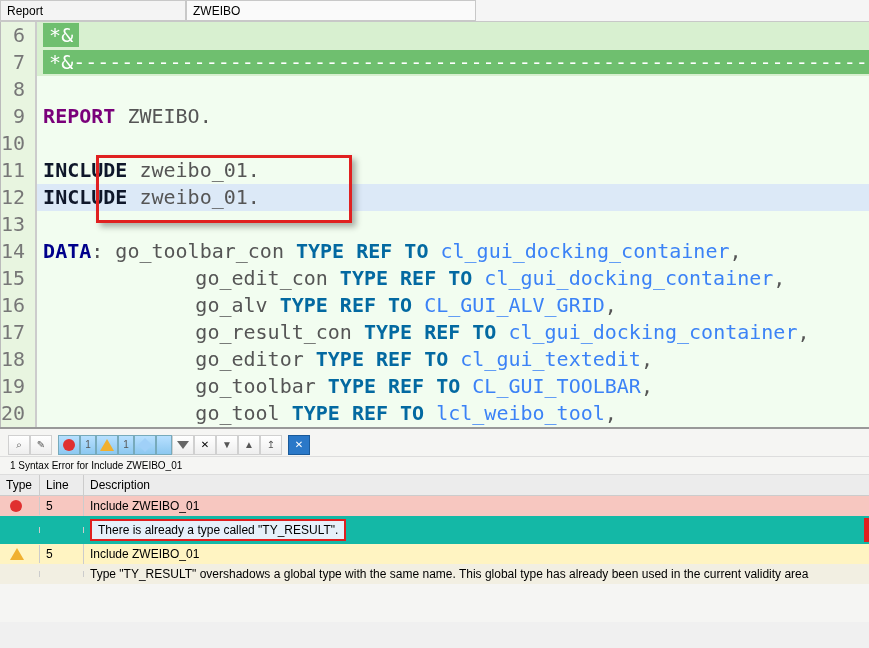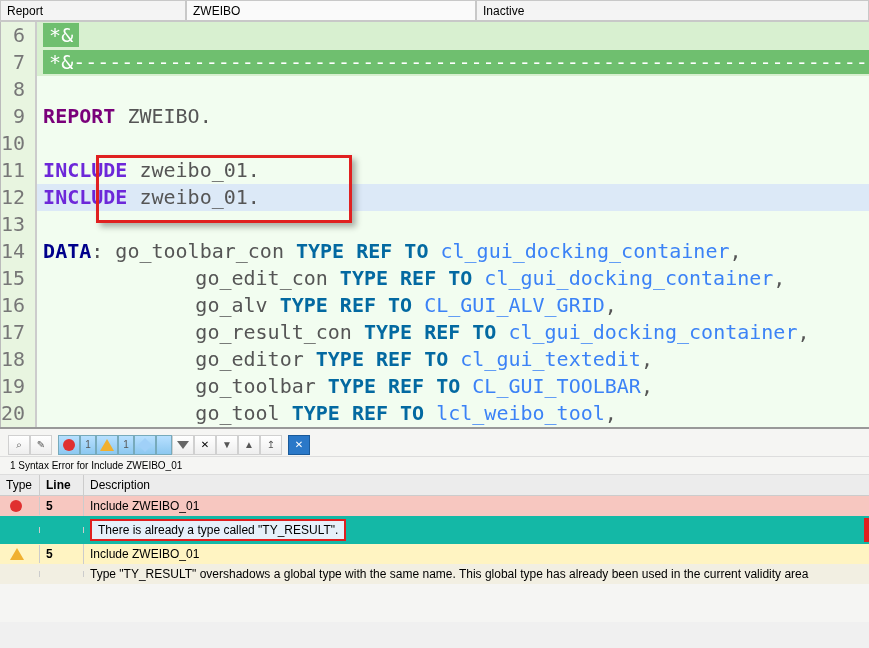--- a/index.html
+++ b/index.html
@@ -73,21 +73,21 @@
     height: 27px;
     line-height: 27px;
     white-space: pre;
     padding-left: 6px;
     position: relative;
   }
   .code .row.bg-light { background: #f2fdf0; }
   .code .row.bg-sel { background: #dce9f7; }
   .comment-block { background: #6fbf6f; color: #fff; display:inline-block; padding:0 6px; height:24px; line-height:24px; }
   .kw-report { color: #7a007a; font-weight: bold; }
-  .kw-include { color: #6d28d9; font-weight: bold; }
+  .kw-include { color: #0f172a; font-weight: bold; }
   .kw-data { color: #00008b; font-weight: bold; }
   .kw-typeref { color: #0369a1; font-weight: bold; }
   .ident { color: #555; }
   .classref { color: #3b82f6; }
   .punct { color: #555; }
   .red-box {
     position: absolute;
     border: 3px solid #e02020;
     pointer-events: none;
   }
@@ -123,21 +123,21 @@
     font-size: 10px;
     border-bottom: 1px solid #ddd;
   }
   .grid-head {
     display: flex;
     background: #ececec;
     border-bottom: 1px solid #ccc;
     font-size: 12px;
   }
   .col-type { width: 40px; padding: 3px 6px; border-right:1px solid #ccc;}
-  .col-line { width: 44px; padding: 3px 6px; border-right:1px solid #ccc;font-weight:bold;}
+  .col-line { width: 44px; padding: 3px 6px; border-right:1px solid #ccc;}
   .col-desc { flex:1; padding: 3px 6px; }
   .grid-row {
     display: flex;
     font-size: 12px;
     align-items: center;
   }
   .grid-row .col-type { display:flex; align-items:center; justify-content:flex-start; padding-left:10px;}
   .grid-row.err-head { background: #f7c7c0; }
   .grid-row.err-body { background: #14b8a6; position: relative;}
   .grid-row.warn-head { background: #fff4c2; }
@@ -156,21 +156,20 @@
     right:0; top:2px; bottom:2px; width:5px;
     background:#e02020;
   }
 </style>
 </head>
 <body>
 
 <div class="top-bar">
   <div class="field label-box">Report</div>
   <div class="field name-box">ZWEIBO</div>
-  <div class="field status-box">Inactive</div>
 </div>
 
 <div class="editor-area">
   <div class="gutter" id="gutter">
       <div class="ln">6</div>
       <div class="ln">7</div>
       <div class="ln">8</div>
       <div class="ln">9</div>
       <div class="ln">10</div>
       <div class="ln">11</div>

